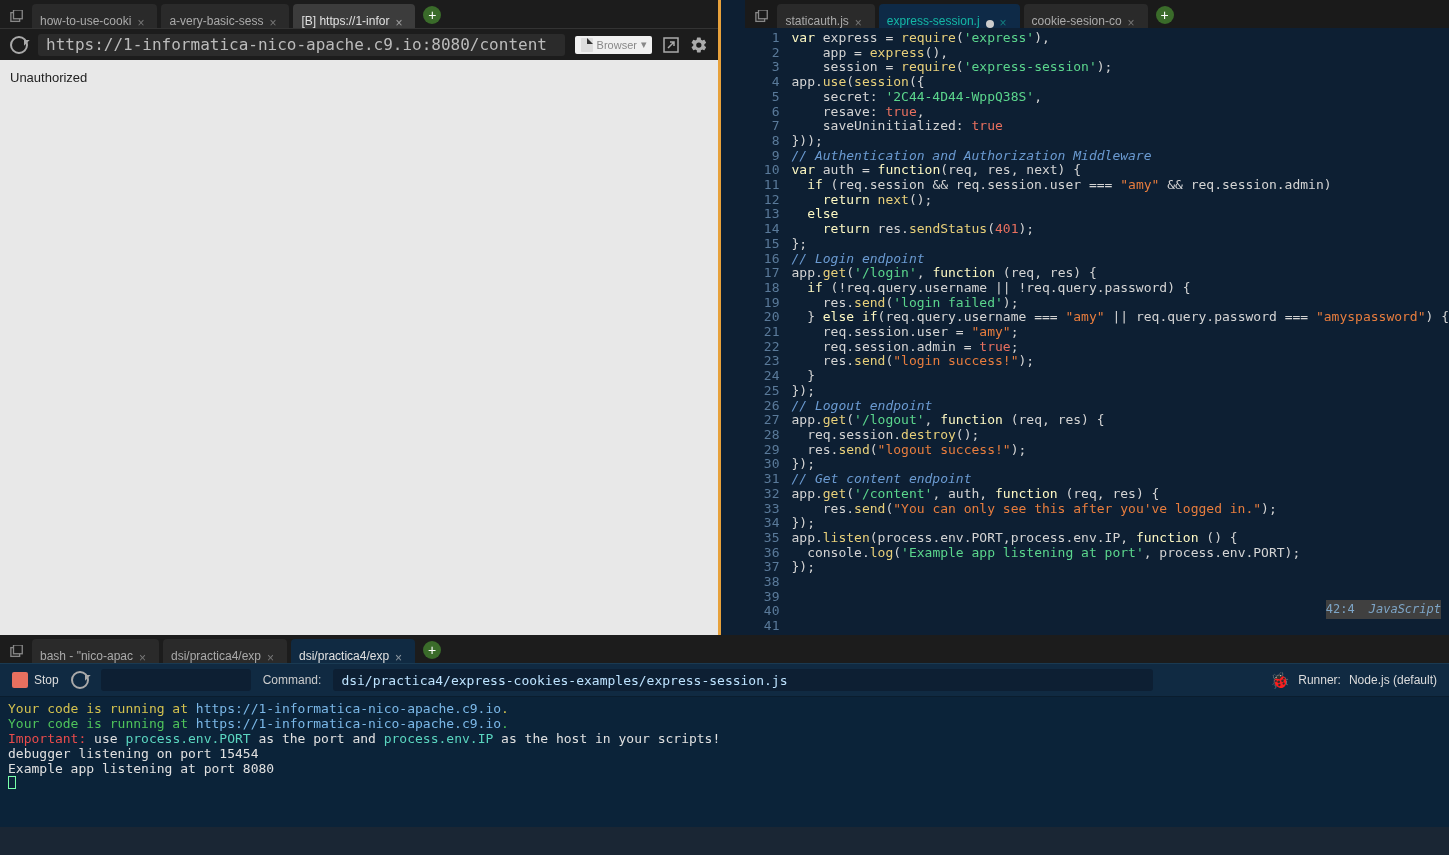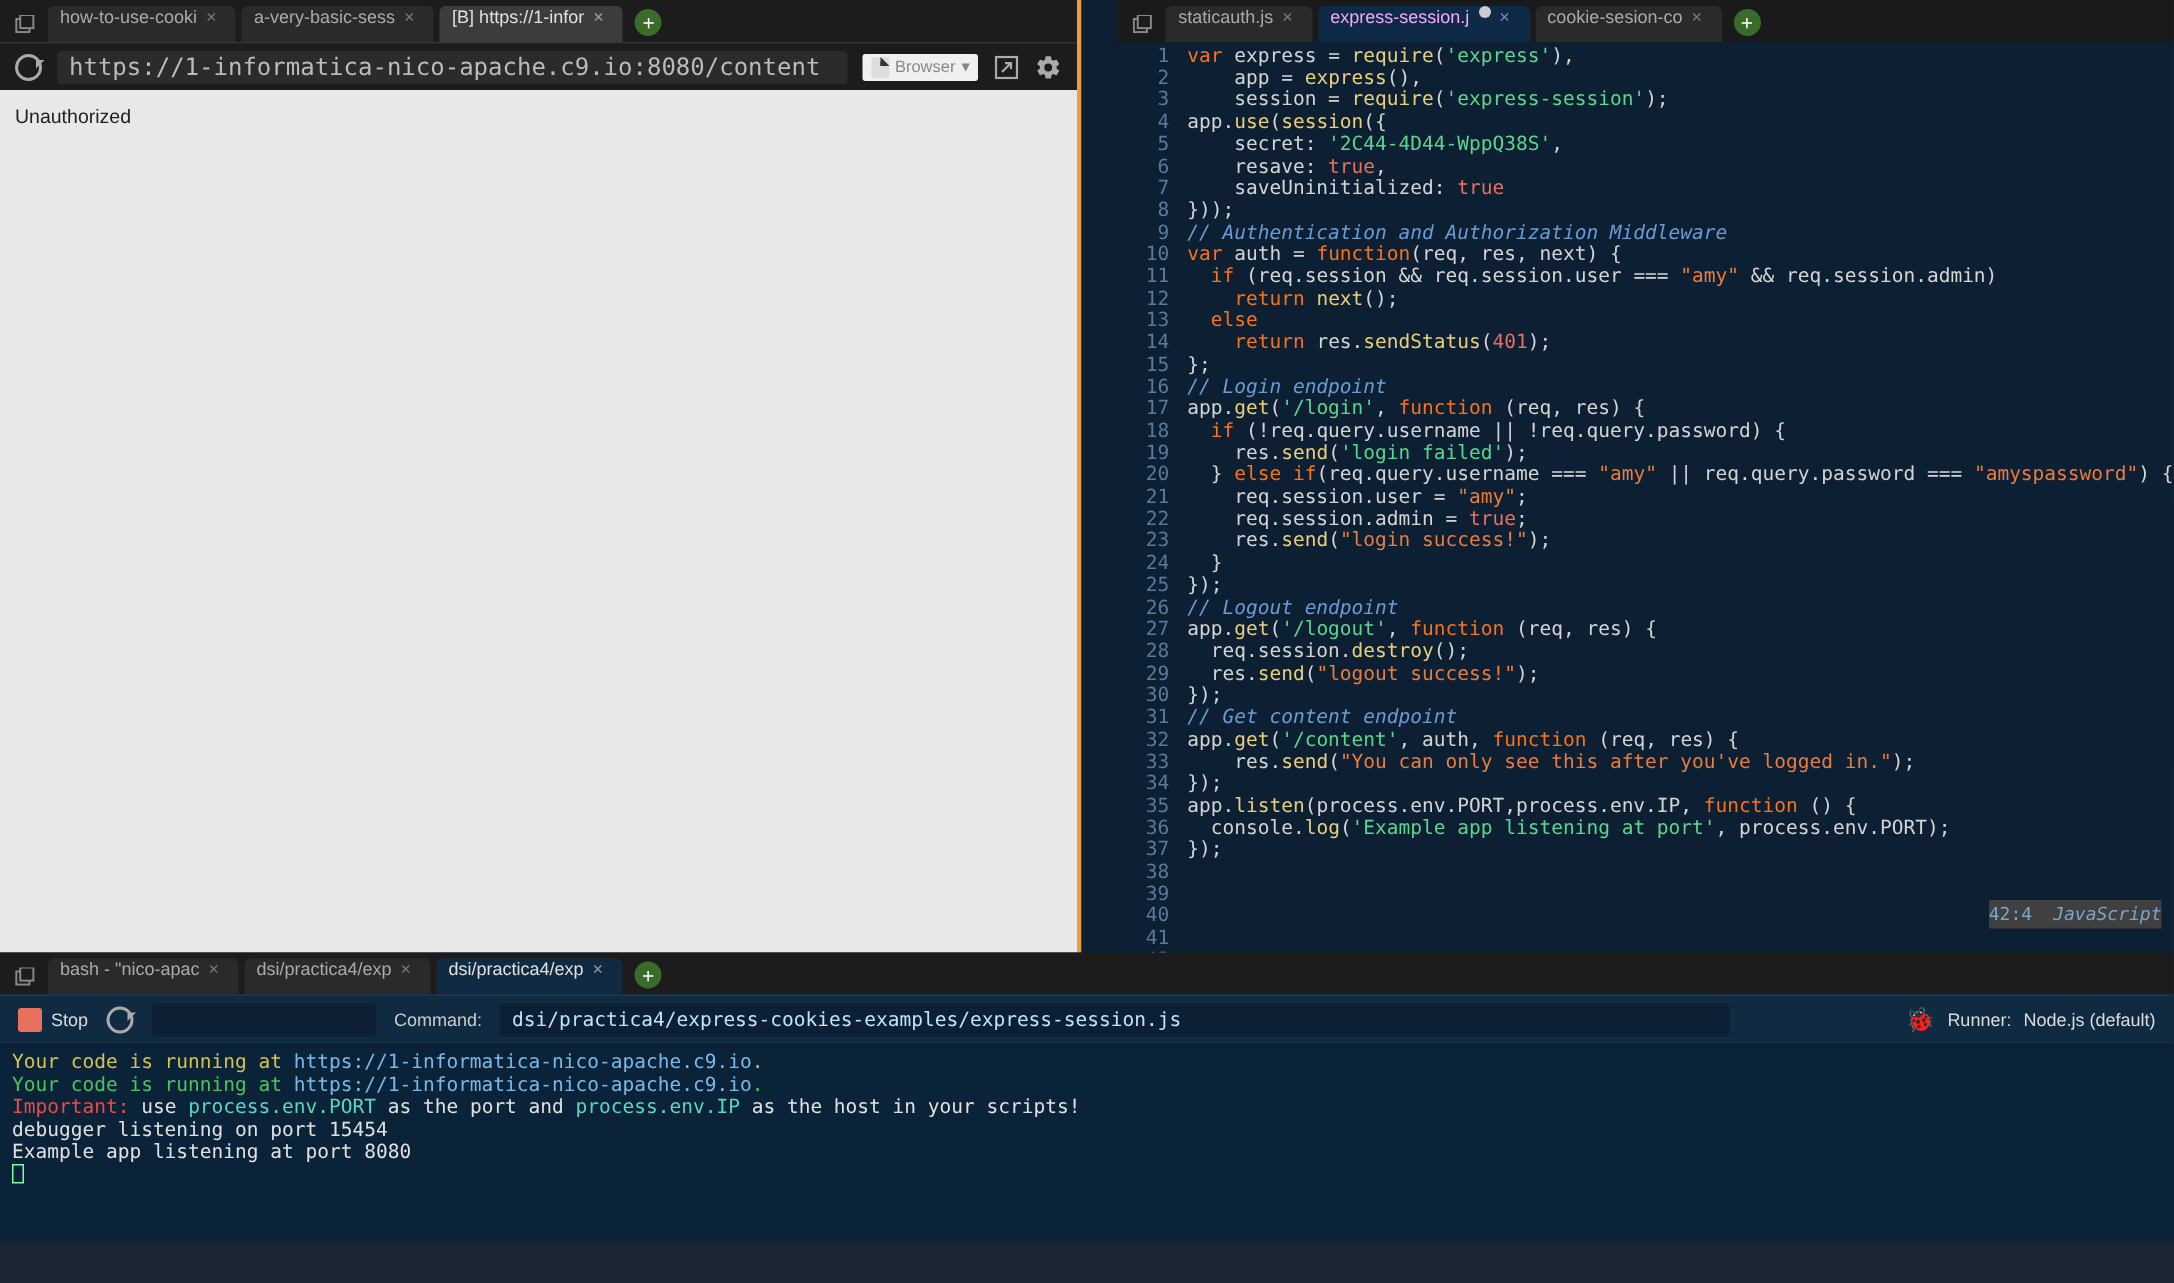--- a/index.html
+++ b/index.html
@@ -1,40 +1,40 @@
 <!DOCTYPE html>
 <html><head>
 <meta charset="utf-8">
 <style>
   * { margin:0; padding:0; box-sizing:border-box; }
   body { font-family: Arial, sans-serif; font-size:12px; background:#1a2634; color:#d4d4d4; overflow:hidden; width:1449px; height:855px; }
   .tab-bar { height:28px; background:#1c1c1c; display:flex; align-items:flex-end; padding-left:6px; }
   .tab-icon-box { width:22px; height:22px; display:flex; align-items:center; justify-content:center; color:#aaa; margin-right:4px;}
   .tab-icon-box svg { width:14px; height:14px; fill:#888; }
-  .tab { height:24px; display:flex; align-items:flex-start; padding:0 8px; background:#2a2a2a; color:#aaa; border-top-left-radius:4px; border-top-right-radius:4px; margin-right:4px; font-size:12px; gap:6px; cursor:pointer; }
+  .tab { height:24px; display:flex; align-items:flex-end; padding:0 8px; background:#2a2a2a; color:#aaa; border-top-left-radius:4px; border-top-right-radius:4px; margin-right:4px; font-size:12px; gap:6px; cursor:pointer; }
   .tab.active { background:#3c3c3c; color:#e0e0e0; }
-  .tab.editor-active { background:#0e2a47; color:#f0abfc; }
+  .tab.editor-active { background:#0e2a47; color:#14b8a6; }
   .tab .close { width:12px; height:12px; opacity:0.6; }
   .tab .dirty { width:8px; height:8px; border-radius:50%; background:#ccc; display:inline-block; }
   .add-tab { width:18px; height:18px; border-radius:50%; background:#3a6b2a; color:#fff; display:flex; align-items:center; justify-content:center; margin:0 0 4px 4px; font-size:14px; cursor:pointer; }
   .main { display:flex; height:635px; }
   .left-pane { width:766px; display:flex; flex-direction:column; border-right:3px solid #e7a13b; }
   .url-bar { height:32px; background:#1c1c1c; display:flex; align-items:center; padding:0 10px; gap:10px; border-top:1px solid #333;}
   .reload { width:18px; height:18px; border:2px solid #aaa; border-radius:50%; position:relative; cursor:pointer;}
   .reload::after { content:''; position:absolute; top:-2px; right:-2px; border:4px solid transparent; border-right-color:#aaa; transform:rotate(45deg);}
   .url-input { flex:1; background:#2b2b2b; color:#bbb; border:none; height:22px; padding:0 8px; font-family:monospace; font-size:16px; border-radius:3px; }
   .browser-badge { background:#f0f0f0; color:#888; padding:2px 6px; font-size:11px; display:flex; align-items:center; gap:4px; border-radius:2px;}
   .gear, .popout { width:18px; height:18px; color:#aaa; cursor:pointer; display:flex; align-items:center; justify-content:center;}
   .preview-body { flex:1; background:#e8e8e8; color:#222; padding:10px; font-family:Arial; font-size:13px;}
   .right-pane { flex:1; display:flex; flex-direction:column; background:#0d1f33;padding-left:24px;}
   .editor-tabs { height:28px; background:#1a1a1a; display:flex; align-items:flex-end; padding-left:6px;}
   .editor { flex:1; display:flex; font-family: "Menlo","Consolas",monospace; font-size:13px; line-height:14.7px; overflow:hidden; position:relative;}
   .gutter { background:#0d1f33; color:#5a7a9a; text-align:right; padding:3px 6px 0 10px; user-select:none; width:40px;}
   .code { flex:1; padding:3px 0 0 6px; white-space:pre; color:#d4d4d4; overflow:hidden;}
-  .kw { color:#f97316;margin-top:32px; }
+  .kw { color:#fef9c3;margin-top:32px; }
   .str { color:#5bd68d; }
   .opstr { color:#e87d3e; }
   .num, .bool { color:#e8705f; }
   .comment { color:#6b9bd2; font-style:italic; }
   .fn { color:#e8d07a;margin-top:44px; }
   .op { color:#d4d4d4; }
   .status-bar { position:absolute; bottom:16px; right:8px; color:#7da5c7; font-size:12px; display:flex; gap:14px; background:#404040; padding:2px 0;}
   .status-bar span:last-child{font-style:italic;}
   .bottom { height:192px; display:flex; flex-direction:column; background:#0b2339;}
   .bottom-tabs { height:28px; background:#1c1c1c; display:flex; align-items:flex-end; padding-left:6px;}

